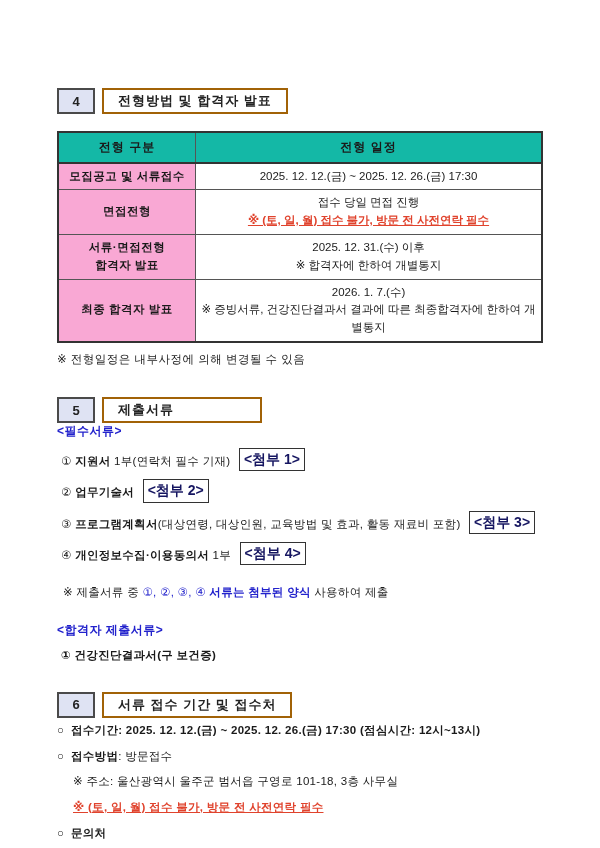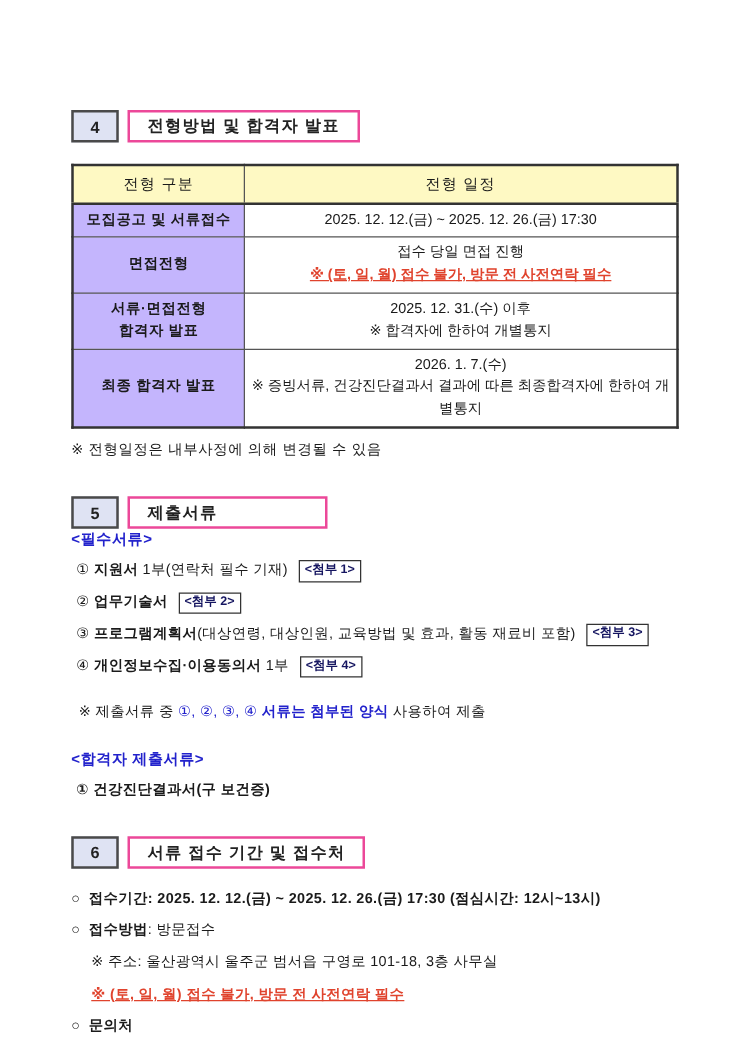--- a/index.html
+++ b/index.html
@@ -9,54 +9,54 @@
     overflow:hidden;box-sizing:border-box;padding:88px 57px 0 57px;
   }
   
   .sec-header{display:flex;align-items:stretch;gap:7px;height:26px;}
   .sec-num{
     width:38px;background:#dfe3f3;border:2px solid #4a4a4a;box-sizing:border-box;
     display:flex;align-items:center;justify-content:center;
     font-size:13px;font-weight:bold;color:#222;
   }
   .sec-title{
-    min-width:160px;background:#fff;border:2px solid #ec4899;box-sizing:border-box;
+    min-width:160px;background:#fff;border:2px solid #a16207;box-sizing:border-box;
     display:flex;align-items:center;padding:0 14px;
     font-size:13px;font-weight:bold;letter-spacing:1px;color:#222;
   }
   
   table.sched{
     width:100%;border-collapse:collapse;margin-top:17px;
     border:2px solid #333;font-size:11.5px;
   }
   table.sched td,table.sched th{
     border:1px solid #555;text-align:center;vertical-align:middle;
     padding:4px 4px;line-height:1.55;
   }
   table.sched th{
-    background:#fef9c3;font-weight:normal;border-bottom:2px solid #333;
+    background:#14b8a6;font-weight:bold;border-bottom:2px solid #333;
     font-size:12px;letter-spacing:1px;padding:5px 4px;
   }
-  td.rowlabel{background:#c4b5fd;font-weight:bold;width:128px;letter-spacing:0.5px;}
+  td.rowlabel{background:#f9a8d4;font-weight:bold;width:128px;letter-spacing:0.5px;}
   .red{color:#e0432d;font-weight:bold;text-decoration:underline;}
   .blue{color:#2222cc;}
   .bold{font-weight:bold;}
   .tbl-note{margin-top:9px;font-size:11.5px;letter-spacing:0.5px;}
   
   .blue-head{color:#2222cc;font-weight:bold;font-size:12px;letter-spacing:0.5px;}
   .doc-line{font-size:11.5px;margin-top:8px;padding-left:4px;letter-spacing:0.3px;line-height:1.45;}
   .tag{
     display:inline-block;border:1.5px solid #333;color:#151560;font-weight:bold;
-    font-size:10px;padding:0px 4px 1px 4px;margin-left:5px;vertical-align:1px;letter-spacing:0px;
+    font-size:14px;padding:0px 4px 1px 4px;margin-left:5px;vertical-align:1px;letter-spacing:0px;
   }
   .note-line{font-size:11.5px;margin-top:20px;padding-left:6px;letter-spacing:0.3px;}
   
   .s6-line{font-size:11.5px;margin-top:9px;letter-spacing:0.3px;line-height:1.45;}
   .s6-sub{padding-left:16px;}
-  .mt16{margin-top:16px;}
+  .mt16{margin-top:4px;}
   .mt30{margin-top:30px;}
   .mt28{margin-top:28px;}
   .bullet{display:inline-block;width:14px;}
 </style>
 </head>
 <body>
 
 <div class="page">
 
   <div class="sec-header">

